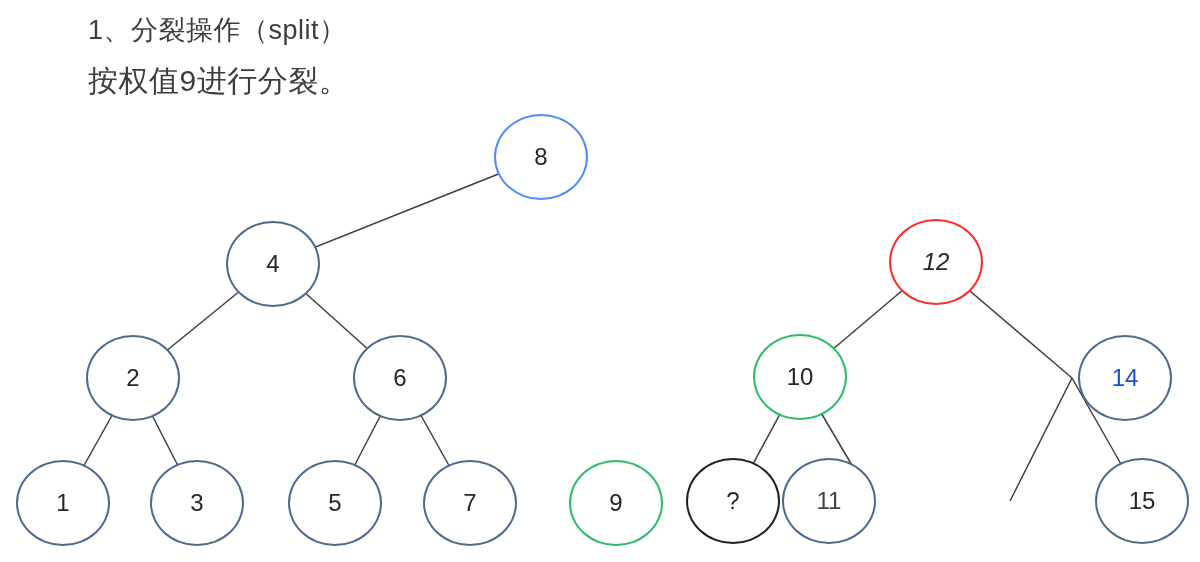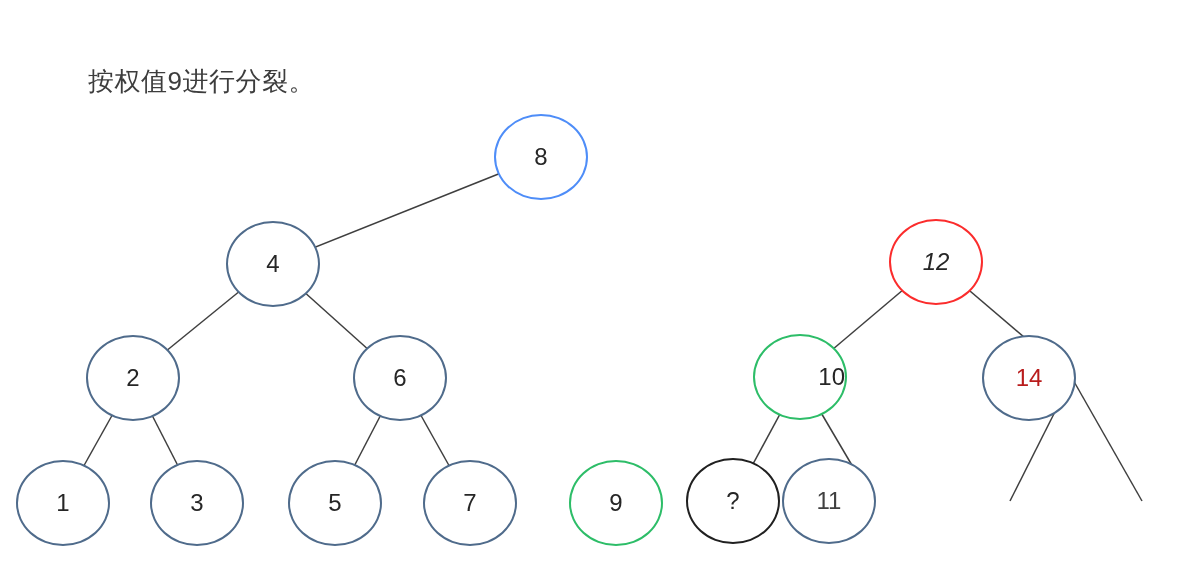--- a/index.html
+++ b/index.html
@@ -22,21 +22,21 @@
     left: 88px;
     top: 13px;
     font-size: 27px;
     line-height: 34px;
     letter-spacing: 0.5px;
   }
   .heading-subtitle {
     position: absolute;
     left: 88px;
     top: 64px;
-    font-size: 26px;
+    font-size: 30px;
     line-height: 34px;
     letter-spacing: 0.5px;
   }
   #diagram {
     position: absolute;
     left: 0;
     top: 0;
     width: 1200px;
     height: 562px;
   }
@@ -57,20 +57,21 @@
     display: flex;
     align-items: center;
     justify-content: center;
     font-size: 24px;
   }
 </style>
 </head>
 <body>
 
 <div id="app">
+  <div class="heading-title" style="color: rgb(61, 61, 61);">1、分裂操作（split）</div>
   <div class="heading-subtitle" style="color: rgb(61, 61, 61);">按权值9进行分裂。</div>
 
   <div id="diagram">
     <svg id="edges" width="1200" height="562">
         <line x1="273" y1="264" x2="541" y2="157" stroke="#3F3F3F" stroke-width="1.5"></line>
         <line x1="273" y1="264" x2="133" y2="378" stroke="#3F3F3F" stroke-width="1.5"></line>
         <line x1="273" y1="264" x2="400" y2="378" stroke="#3F3F3F" stroke-width="1.5"></line>
         <line x1="133" y1="378" x2="63" y2="503" stroke="#3F3F3F" stroke-width="1.5"></line>
         <line x1="133" y1="378" x2="197" y2="503" stroke="#3F3F3F" stroke-width="1.5"></line>
         <line x1="400" y1="378" x2="335" y2="503" stroke="#3F3F3F" stroke-width="1.5"></line>
@@ -106,26 +107,29 @@
       </div>
       <div class="node" style="left: 423px; top: 460px; border-color: rgb(79, 107, 139); color: rgb(38, 38, 38);">
         <span>7</span>
       </div>
       <div class="node" style="left: 569px; top: 460px; border-color: rgb(45, 189, 104); color: rgb(38, 38, 38);">
         <span>9</span>
       </div>
       <div class="node" style="left: 889px; top: 219px; border-color: rgb(251, 44, 44); color: rgb(38, 38, 38); font-style: italic;">
         <span>12</span>
       </div>
-      <div class="node" style="left: 753px; top: 334px; border-color: rgb(45, 189, 104); color: rgb(38, 38, 38); justify-content: flex-end;">
+      <div class="node" style="left: 753px; top: 334px; border-color: rgb(45, 189, 104); color: rgb(38, 38, 38);">
         <span>10</span>
       </div>
-      <div class="node" style="left: 982px; top: 335px; border-color: rgb(79, 107, 139); color: #b91c1c;">
+      <div class="node" style="left: 1078px; top: 335px; border-color: rgb(79, 107, 139); color: #1d4ed8;">
         <span>14</span>
       </div>
       <div class="node" style="left: 686px; top: 458px; border-color: rgb(32, 32, 32); color: rgb(38, 38, 38);">
         <span>?</span>
       </div>
       <div class="node" style="left: 782px; top: 458px; border-color: rgb(79, 107, 139); color: #404040; align-items: center;">
         <span>11</span>
       </div>
+      <div class="node" style="left: 1095px; top: 458px; border-color: rgb(79, 107, 139); color: rgb(38, 38, 38);">
+        <span>15</span>
+      </div>
     </div>
 </div>
 
 </body></html>

